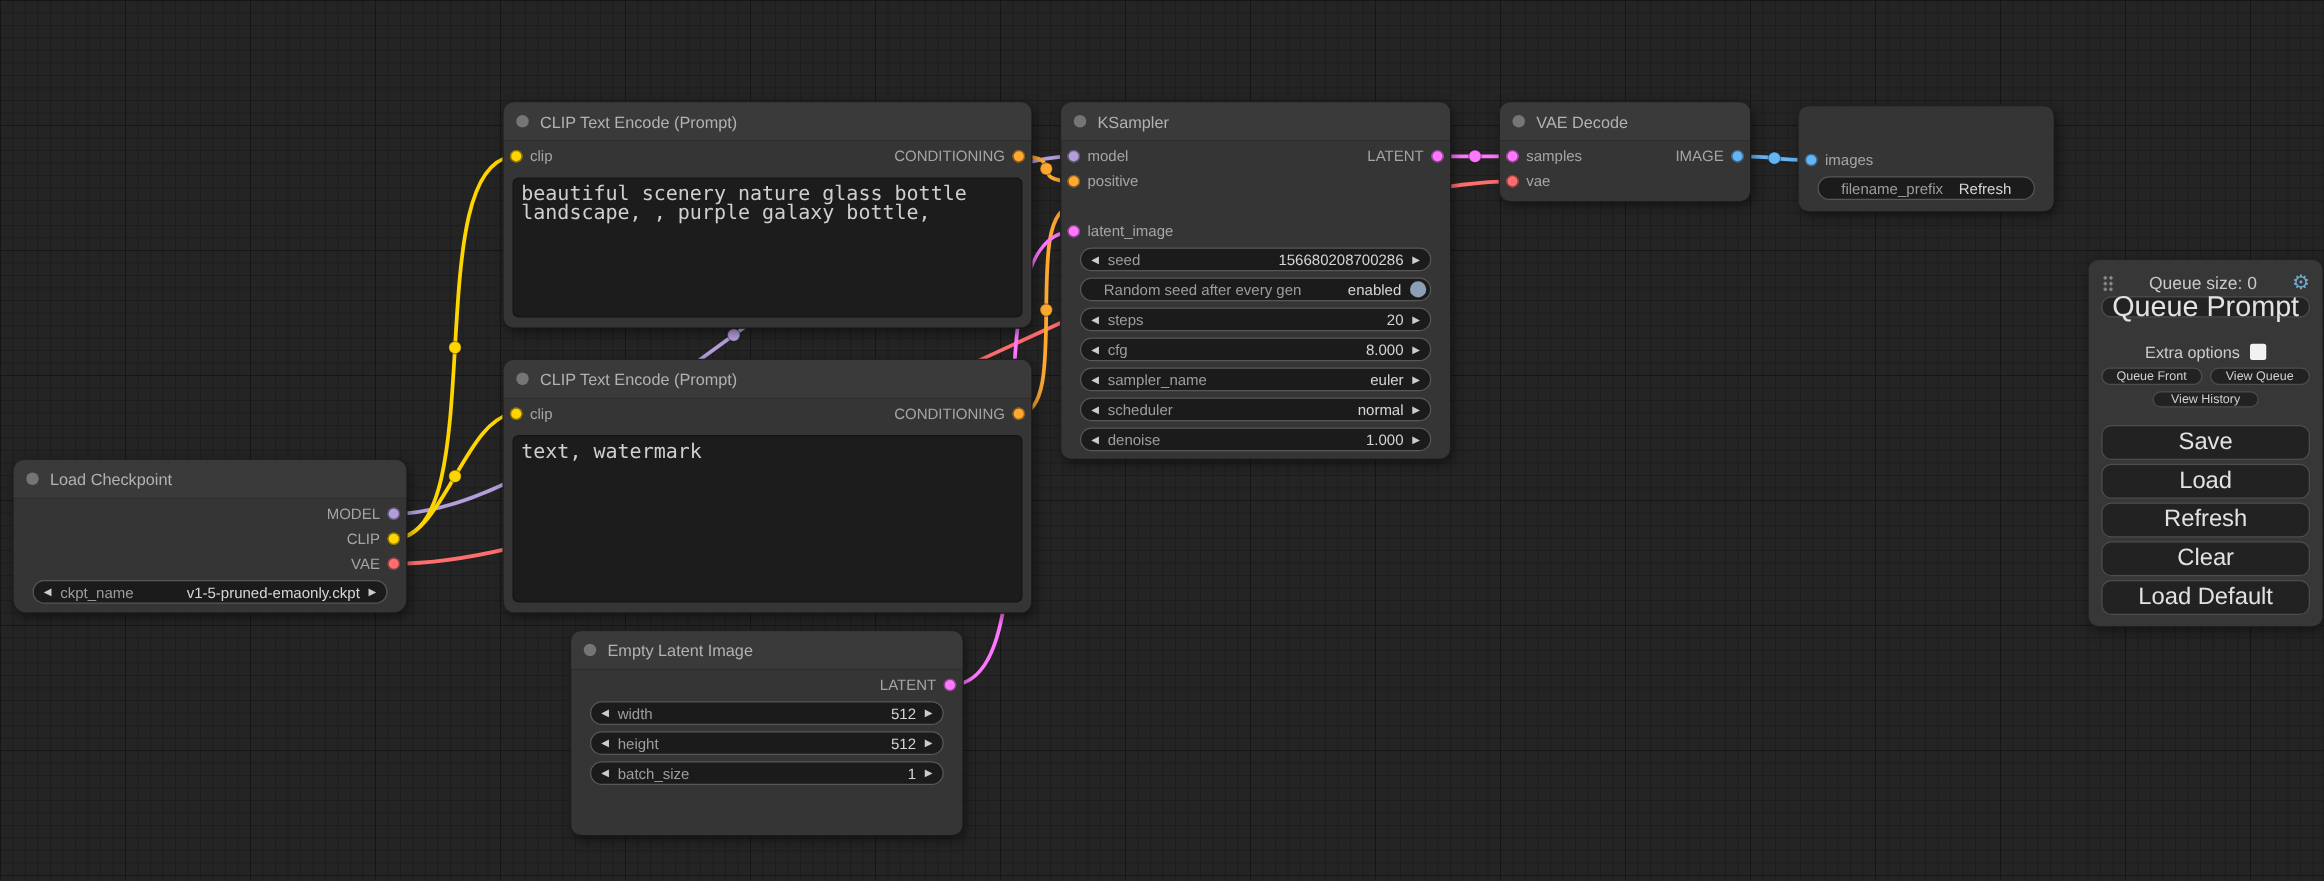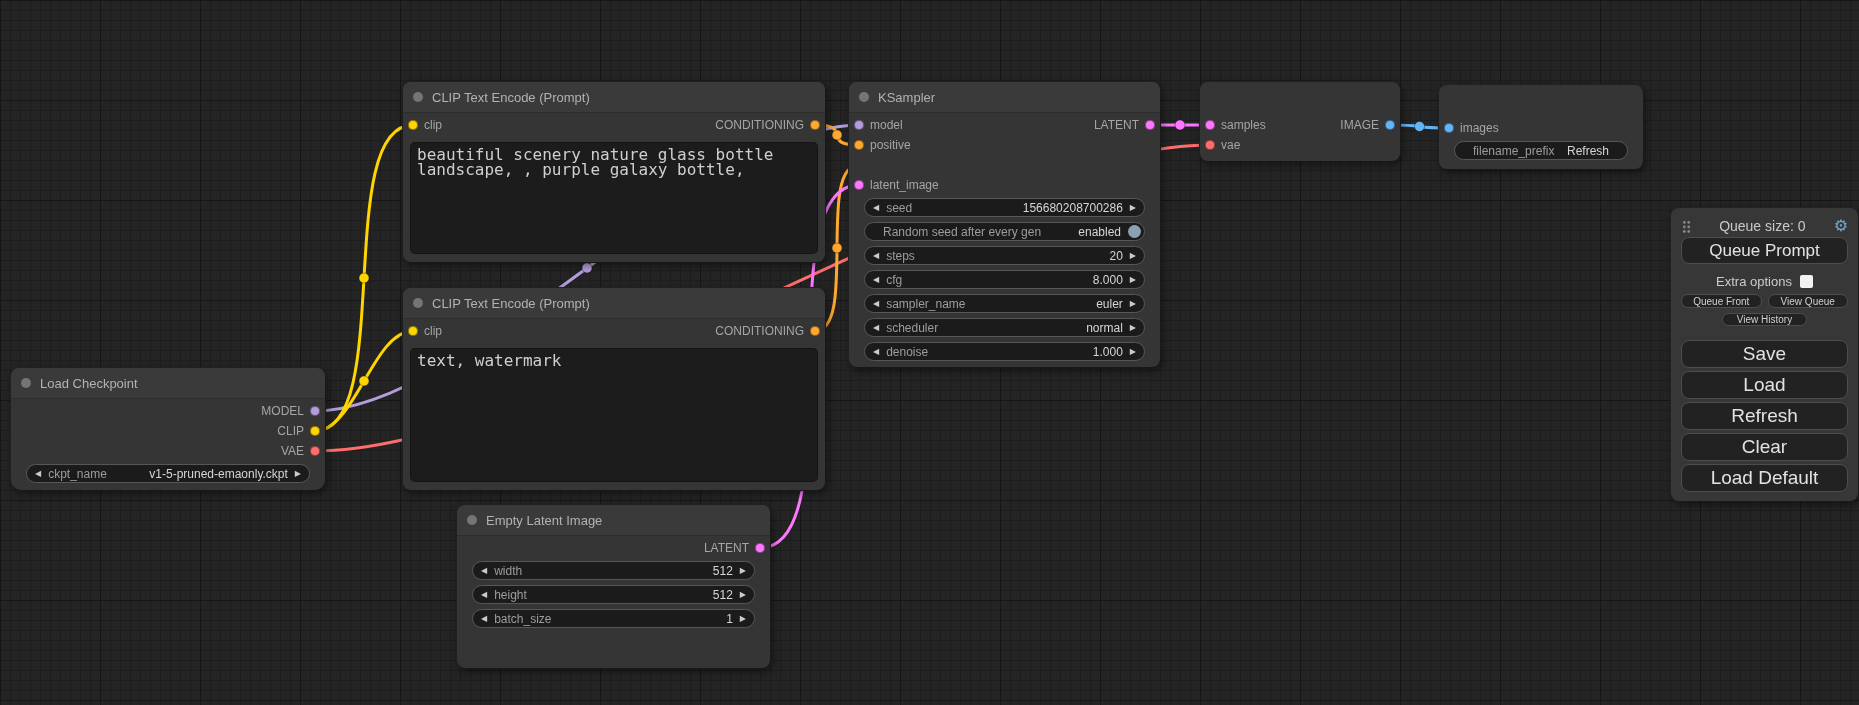--- a/index.html
+++ b/index.html
@@ -66,21 +66,21 @@
     background-size:4.5px 4.6px;background-position:0 0;
   }
   .qsize{flex:1;text-align:center;color:#c9c9c9;font-size:14px;}
   .gear{font-family:"DejaVu Sans",sans-serif;font-size:16px;color:#6fa8cc;margin-right:10px;line-height:1;cursor:pointer;}
   .qbtn{
     position:absolute;left:10px;width:167px;background:#222222;border:1px solid #4d4d4d;
     border-radius:8px;color:#e2e2e2;display:flex;align-items:center;justify-content:center;
     box-sizing:border-box;cursor:pointer;
   }
   .qbtn.big{height:28px;font-size:19px;}
-  .qbtn.prompt{top:29px;height:27px;font-size:17px;}
+  .qbtn.prompt{top:29px;height:17px;font-size:23px;}
   .extra-row{position:absolute;left:0;right:0;top:66px;height:15px;display:flex;align-items:center;justify-content:center;gap:8px;}
   .extra-label{color:#cccccc;font-size:13px;}
   .checkbox{width:13px;height:13px;background:#f2f2f2;border-radius:2px;cursor:pointer;}
   .small-row{position:absolute;left:10px;right:10px;top:86px;height:14px;display:flex;gap:6px;}
   .sbtn{
     flex:1;background:#222222;border:1px solid #4d4d4d;border-radius:7px;color:#d0d0d0;
     font-size:10px;display:flex;align-items:center;justify-content:center;box-sizing:border-box;cursor:pointer;
   }
   .sbtn.history{position:absolute;left:51px;top:105px;width:85px;height:13px;flex:none;}
 </style>
@@ -242,20 +242,24 @@
           <div class="arrow r">▶</div>
         </div>
         <div class="widget" style="top: 260px;">
           <div class="arrow l">◀</div>
           <div class="wlabel">denoise</div>
           <div class="wvalue">1.000</div>
           <div class="arrow r">▶</div>
         </div>
       </div>
       <div class="node" style="left: 1200px; top: 82px; width: 200px; height: 79px;">
+        <div class="node-title">
+          <div class="tdot"></div>
+          <div class="ttext">VAE Decode</div>
+        </div>
         <div class="row" style="top: 33px;">
           <div class="pdot in" style="background: rgb(255, 119, 255);"></div>
           <div class="plabel in">samples</div>
           <div class="plabel out">IMAGE</div>
           <div class="pdot out" style="background: rgb(100, 181, 246);"></div>
         </div>
         <div class="row" style="top: 53px;">
           <div class="pdot in" style="background: rgb(255, 110, 110);"></div>
           <div class="plabel in">vae</div>
         </div>

